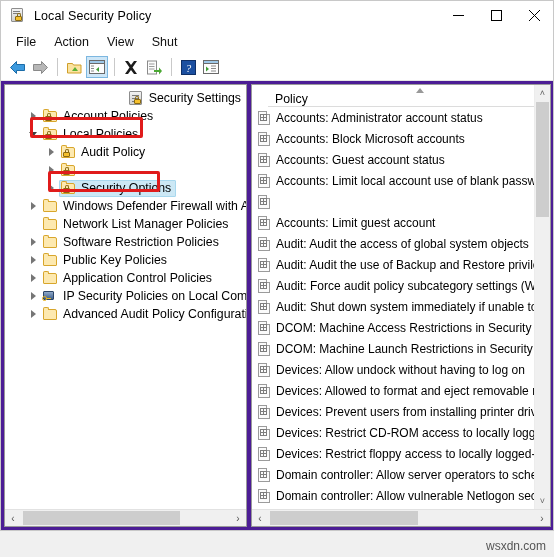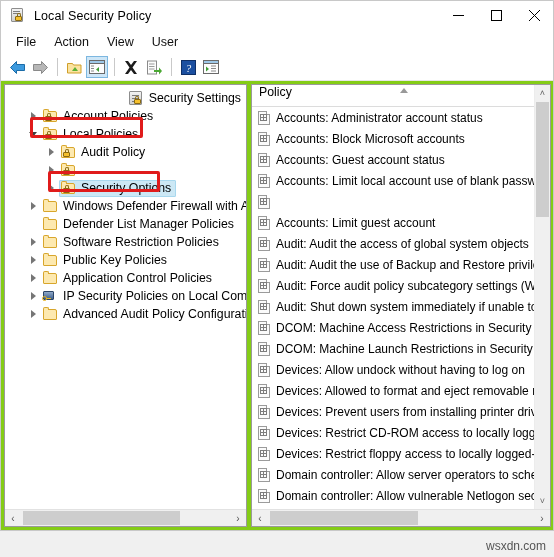--- a/index.html
+++ b/index.html
@@ -14,21 +14,21 @@
     font-size: 12px;
     color: #000000;
     overflow: hidden;
     position: relative;
   }
   .window {
     position: absolute;
     left: 0; top: 0;
     width: 554px;
     height: 531px;
-    background: #84cc16;
+    background: #4c1d95;
     border: 1px solid #c8c8c8;
     box-sizing: border-box;
     overflow: hidden;
   }
 
   
   .titlebar {
     height: 29px;
     display: flex;
     align-items: center;
@@ -267,23 +267,24 @@
   .chev-down {
     border-width: 5px 4px 0 4px;
     border-color: #3f3f3f transparent transparent transparent;
   }
 
   
   .list-header {
     height: 21px;
     border-bottom: 1px solid #dcdcdc;
     display: flex;
-    align-items: flex-start;
+    align-items: flex-end;
     position: relative;
     background: #ffffff;
+    margin-left: 16px;
   }
   .list-header .hdr-label {
     padding-left: 7px;
     font-size: 12.3px;
     color: #000;
   }
   .sort-asc {
     position: absolute;
     left: 148px; top: 3px;
     width: 0; height: 0;
@@ -451,21 +452,21 @@
             <line x1="11" y1="0" x2="0" y2="11" stroke="#000" stroke-width="1"></line>
           </svg>
       </div>
     </div>
   </div>
 
   <div class="menubar">
     <div class="menu-item">File</div>
     <div class="menu-item">Action</div>
     <div class="menu-item">View</div>
-    <div class="menu-item">User</div>
+    <div class="menu-item">Shut</div>
   </div>
 
   <div class="toolbar">
     <div class="tb-btn">
       <svg width="17" height="15" viewBox="0 0 17 15">
         <path d="M7.5 1.5 L1.5 7.5 L7.5 13.5 L7.5 10.5 L15.5 10.5 L15.5 4.5 L7.5 4.5 Z" fill="#3d9ade" stroke="#1b6ca8" stroke-width="1" stroke-linejoin="round"></path>
       </svg>
     </div>
     <div class="tb-btn">
       <svg width="17" height="15" viewBox="0 0 17 15">
@@ -628,21 +629,21 @@
               </span>
               <span class="tree-label">Windows Defender Firewall with Adva</span>
             </span>
           </div>
           <div class="tree-row" style="padding-left: 20px;">
             <div class="twisty"></div>
             <span class="row-hit">
               <span class="icon-slot">
                 <span class="ic-folder"></span>
               </span>
-              <span class="tree-label">Defender List Manager Policies</span>
+              <span class="tree-label">Network List Manager Policies</span>
             </span>
           </div>
           <div class="tree-row" style="padding-left: 20px;">
             <div class="twisty">
               <span class="chev chev-right"></span>
             </div>
             <span class="row-hit">
               <span class="icon-slot">
                 <span class="ic-folder"></span>
               </span>

